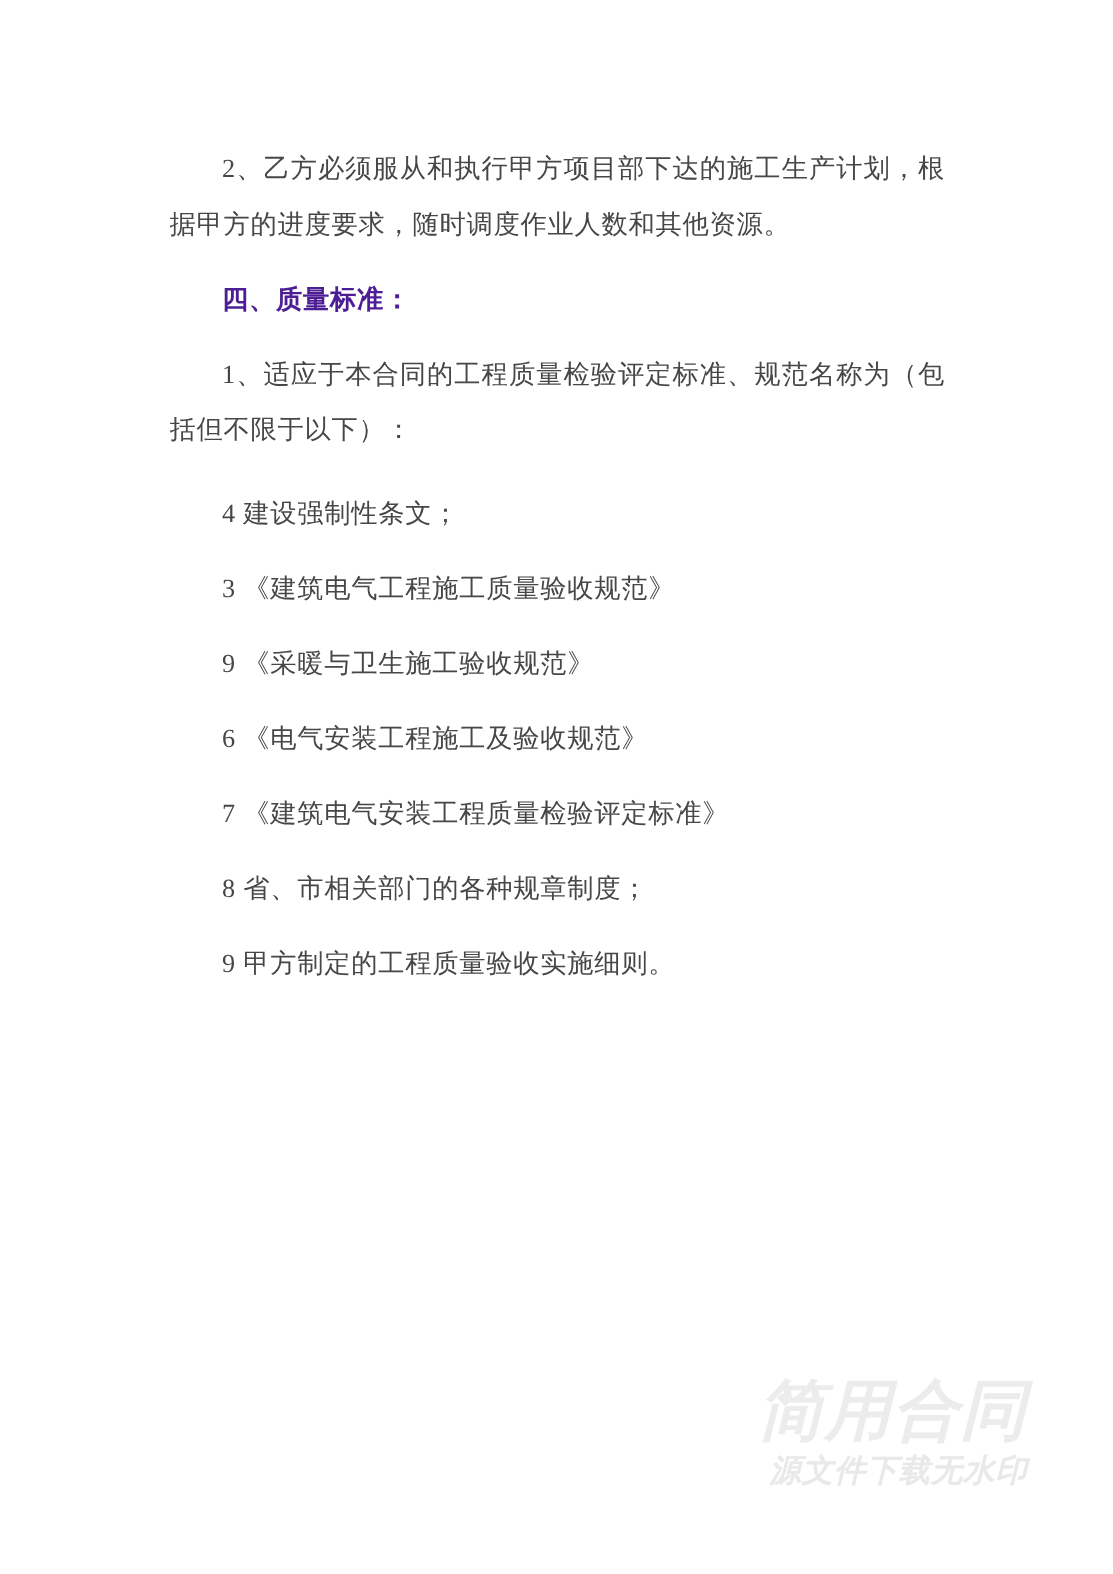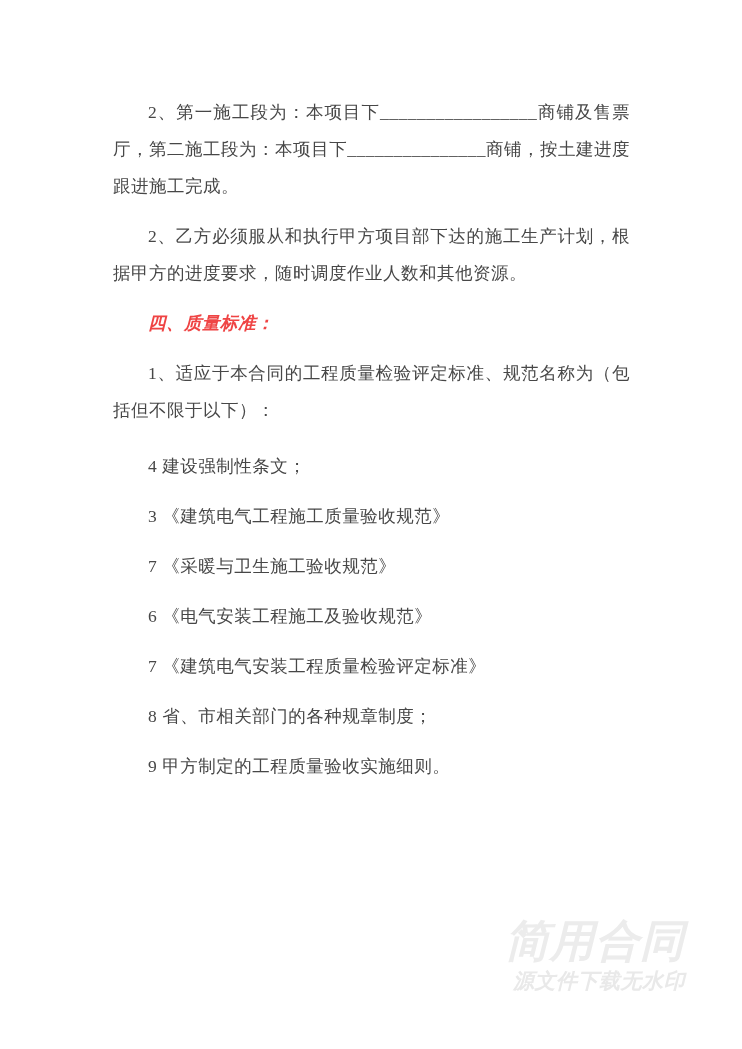--- a/index.html
+++ b/index.html
@@ -30,22 +30,21 @@
     letter-spacing: 0.5px;
     text-align: justify;
   }
   .para {
     margin: 0 0 13px 0;
     text-indent: 2em;
     word-break: break-all;
   }
   .heading {
     font-weight: bold;
-    color: #ef4444;
-    font-style: italic;
+    color: #4c1d95;
   }
   .mb-lg {
     margin-bottom: 19px;
   }
   .watermark {
     position: absolute;
     right: 57px;
     top: 916px;
     text-align: right;
     font-family: "Liberation Sans", sans-serif;
@@ -67,27 +66,26 @@
     color: #e9e9e9;
     letter-spacing: 0.5px;
   }
 </style>
 </head>
 <body>
 
 <div class="page">
 
   <div class="content">
-    <p class="para">2、第一施工段为：本项目下_________________商铺及售票厅，第二施工段为：本项目下_______________商铺，按土建进度跟进施工完成。</p>
     <p class="para">2、乙方必须服从和执行甲方项目部下达的施工生产计划，根据甲方的进度要求，随时调度作业人数和其他资源。</p>
     <p class="para heading">四、质量标准：</p>
     <p class="para mb-lg">1、适应于本合同的工程质量检验评定标准、规范名称为（包括但不限于以下）：</p>
     <p class="para">4 建设强制性条文；</p>
     <p class="para">3 《建筑电气工程施工质量验收规范》</p>
-    <p class="para">7 《采暖与卫生施工验收规范》</p>
+    <p class="para">9 《采暖与卫生施工验收规范》</p>
     <p class="para">6 《电气安装工程施工及验收规范》</p>
     <p class="para">7 《建筑电气安装工程质量检验评定标准》</p>
     <p class="para">8 省、市相关部门的各种规章制度；</p>
     <p class="para">9 甲方制定的工程质量验收实施细则。</p>
   </div>
 
   <div class="watermark">
     <div class="watermark-title">简用合同</div>
     <div class="watermark-subtitle">源文件下载无水印</div>
   </div>

